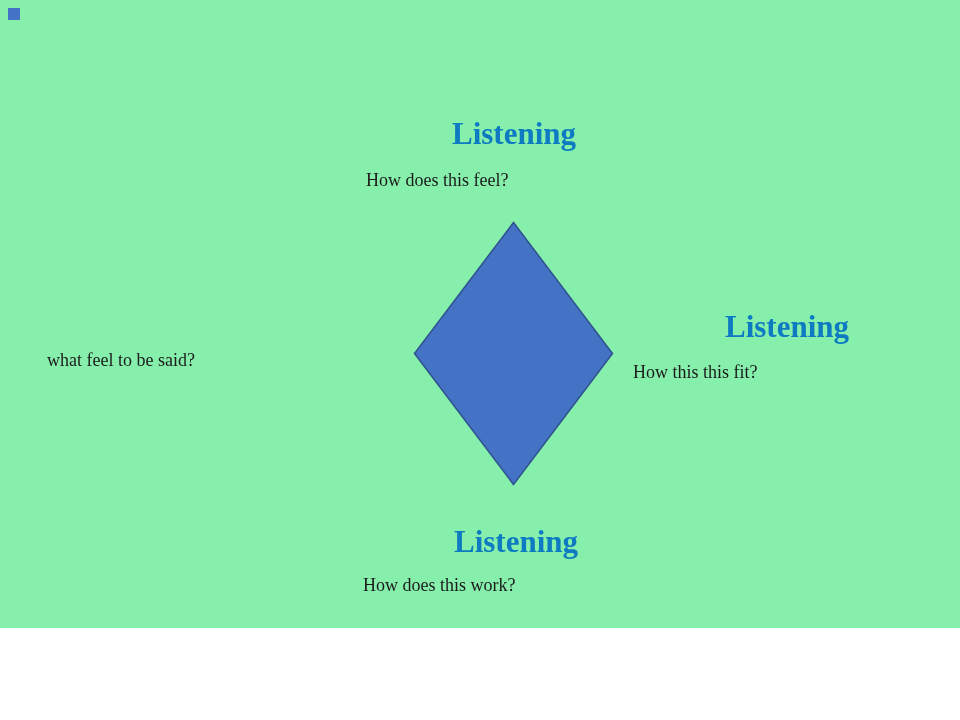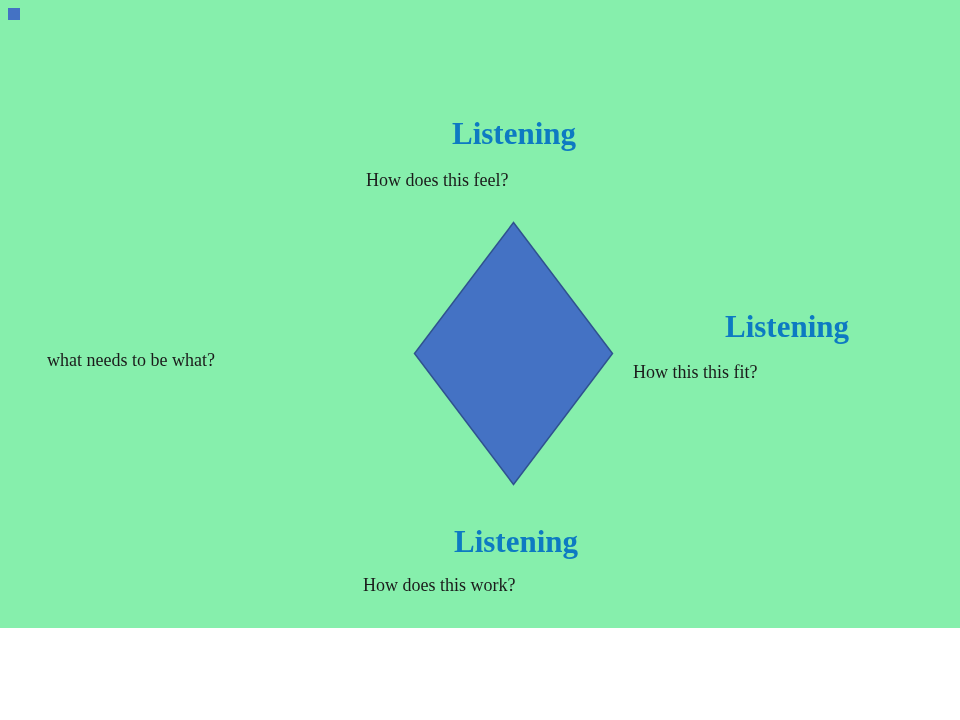--- a/index.html
+++ b/index.html
@@ -67,21 +67,21 @@
 
   <div class="corner-square" style="background-color: rgb(68, 114, 196);"></div>
 
   <svg class="diamond-svg" viewBox="0 0 201 265" xmlns="http://www.w3.org/2000/svg">
     <polygon points="100.5,1.5 199.5,132.5 100.5,263.5 1.5,132.5" stroke-width="1.5" fill="#4472C4" stroke="#2F528F"></polygon>
   </svg>
 
   <div class="node-title title-top" style="color: rgb(13, 122, 194);">Listening</div>
   <div class="node-question question-top" style="color: rgb(27, 27, 27);">How does this feel?</div>
 
-  <div class="node-question question-left" style="color: rgb(27, 27, 27);">what needs to be what?</div>
+  <div class="node-question question-left" style="color: rgb(27, 27, 27);">what feel to be said?</div>
 
   <div class="node-title title-right" style="color: rgb(13, 122, 194);">Listening</div>
   <div class="node-question question-right" style="color: rgb(27, 27, 27);">How this this fit?</div>
 
   <div class="node-title title-bottom" style="color: rgb(13, 122, 194);">Listening</div>
   <div class="node-question question-bottom" style="color: rgb(27, 27, 27);">How does this work?</div>
 
 </div>
 
 </body></html>

